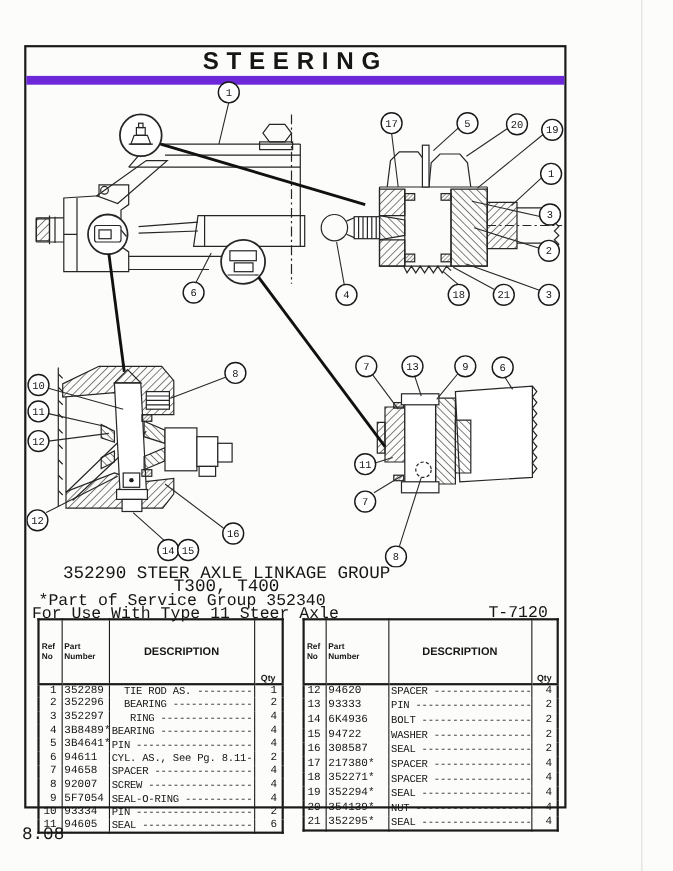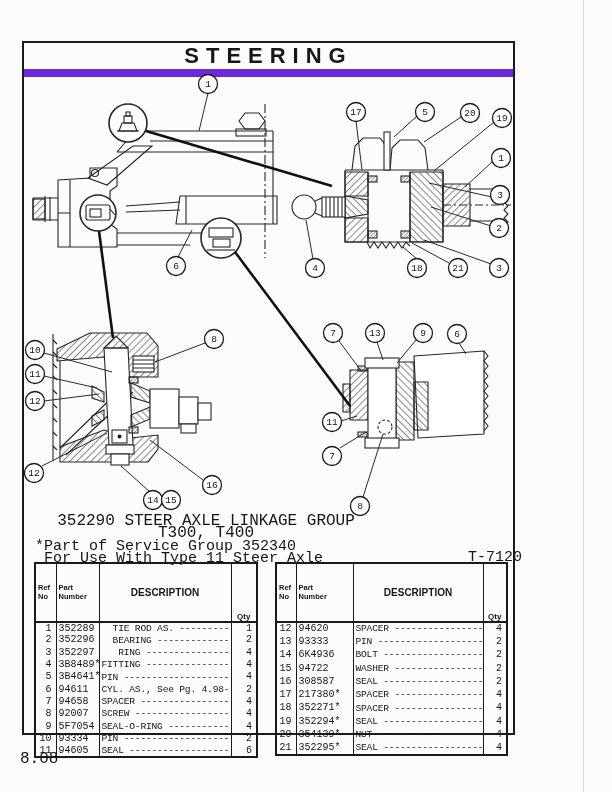--- a/index.html
+++ b/index.html
@@ -319,22 +319,22 @@
       <g>
         <circle cx="360" cy="506" r="9.5"></circle>
         <text x="360" y="509.3">8</text>
       </g>
     </g>
 </svg>
 
 <div class="caption-center" style="top:512px">352290 STEER AXLE LINKAGE GROUP</div>
 <div class="caption-center" style="top:524px">T300, T400</div>
 <div class="note-text" style="left:35px;top:538px">*Part of Service Group 352340</div>
-<div class="note-text" style="left:44px;top:550px">For Use With Type 11 Steer Axle</div>
-<div class="note-text" style="left:468px;top:549px">T-7120</div>
+<div class="note-text" style="left:29px;top:550px">For Use With Type 11 Steer Axle</div>
+<div class="note-text" style="left:444px;top:549px">T-7120</div>
 
 <table class="ptable" id="left-table" style="left:34px;top:562px;width:222px">
   <colgroup>
       <col style="width:21px">
       <col style="width:43px">
       <col style="width:132px">
       <col style="width:26px">
     </colgroup>
   <thead>
     <tr>
@@ -369,33 +369,33 @@
       </tr>
       <tr class="data-row">
         <td class="ref">3</td>
         <td class="part">352297</td>
         <td class="desc">   RING ---------------</td>
         <td class="qty">4</td>
       </tr>
       <tr class="data-row">
         <td class="ref">4</td>
         <td class="part">3B8489*</td>
-        <td class="desc">FITTING ---------------</td>
+        <td class="desc">BEARING ---------------</td>
         <td class="qty">4</td>
       </tr>
       <tr class="data-row">
         <td class="ref">5</td>
         <td class="part">3B4641*</td>
         <td class="desc">PIN -------------------</td>
         <td class="qty">4</td>
       </tr>
       <tr class="data-row">
         <td class="ref">6</td>
         <td class="part">94611</td>
-        <td class="desc">CYL. AS., See Pg. 4.98-</td>
+        <td class="desc">CYL. AS., See Pg. 8.11-</td>
         <td class="qty">2</td>
       </tr>
       <tr class="data-row">
         <td class="ref">7</td>
         <td class="part">94658</td>
         <td class="desc">SPACER ----------------</td>
         <td class="qty">4</td>
       </tr>
       <tr class="data-row">
         <td class="ref">8</td>

